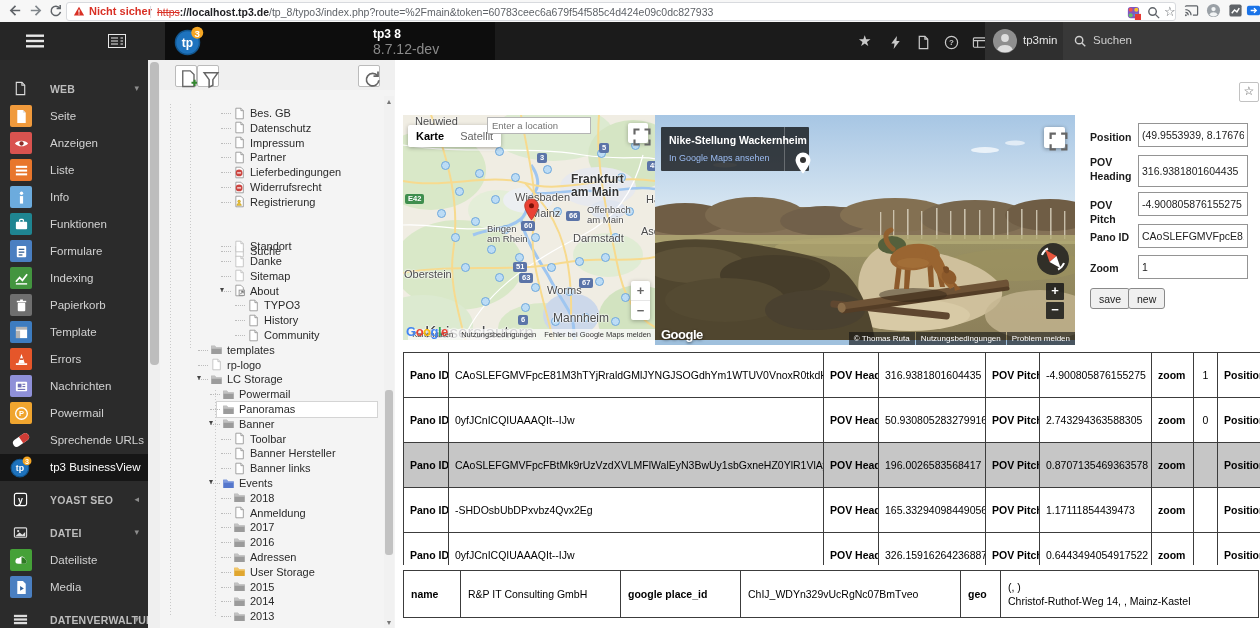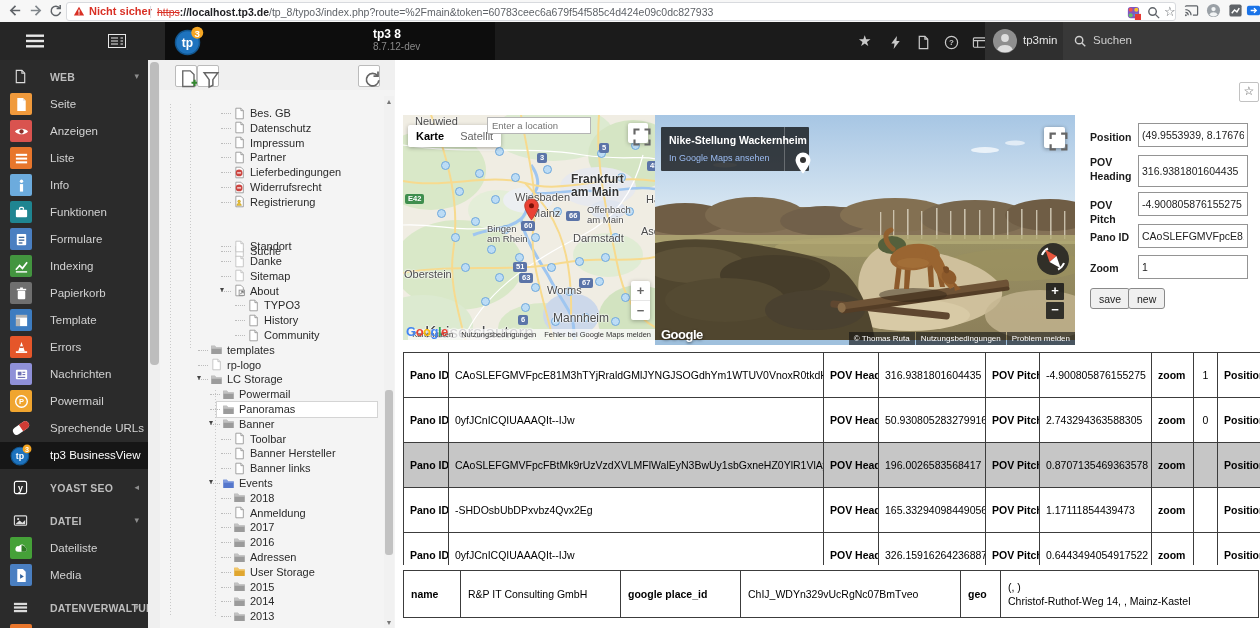--- a/index.html
+++ b/index.html
@@ -20,31 +20,31 @@
   #url-text{position:absolute;left:90px;top:2.5px;font-size:10.5px;white-space:nowrap;color:#5f6368;}
   #url-text .proto{color:#d93025;text-decoration:line-through;}
   #url-text .host{color:#202124;font-weight:bold;}
 
   
   #typo3-bar{left:0;top:22px;width:1260px;height:38px;background:#1b1b1b;}
   #tb-left{position:absolute;left:0;top:0;width:165px;height:38px;background:#262626;}
   #tb-logoblock{position:absolute;left:165px;top:0;width:330px;height:38px;background:#0d0d0d;}
   .tbico{position:absolute;top:12px;width:18px;height:14px;}
   #tb-title{position:absolute;left:208px;top:5px;font-size:12px;font-weight:bold;color:#fff;}
-  #tb-version{position:absolute;left:208px;top:19px;font-size:10px;color:#8a8a8a;}
+  #tb-version{position:absolute;left:208px;top:19px;font-size:14px;color:#8a8a8a;}
   .tbricon{position:absolute;top:13px;width:15px;height:15px;}
   #tb-user{position:absolute;left:985px;top:0;width:78px;height:38px;background:#2f2f2f;}
   #tb-username{position:absolute;left:38px;top:12px;font-size:11.5px;color:#e6e6e6;}
   #tb-search{position:absolute;left:1063px;top:0;width:197px;height:38px;background:#383838;}
   #tb-search-label{position:absolute;left:30px;top:12px;font-size:11.5px;color:#cfcfcf;}
 
   
   #module-menu{left:0;top:60px;width:148px;height:568px;background:#2b2b2b;overflow:hidden;}
   .mm-head{position:relative;height:27px;margin-top:6px;cursor:pointer;}
-  .mm-head:first-child{margin-top:4px;}
+  .mm-head:first-child{margin-top:16px;}
   .mm-hicon{position:absolute;left:13px;top:5px;width:15px;height:15px;}
   .mm-hlabel{position:absolute;left:50px;top:7px;font-size:10.5px;font-weight:bold;color:#bdbdbd;letter-spacing:.2px;white-space:nowrap;}
   .mm-chev{position:absolute;right:9px;top:7px;font-size:9px;color:#8d8d8d;}
   .mm-item{position:relative;height:27px;cursor:pointer;}
   .mm-item.active{background:#161616;}
   .mm-tile{position:absolute;left:10px;top:2px;width:22px;height:22px;border-radius:2px;}
   .mm-tile svg{width:15px;height:15px;margin:3.5px;}
   .mm-tile.notile svg{width:22px;height:22px;margin:0;}
   .mm-label{position:absolute;left:50px;top:7px;font-size:11.5px;color:#d2d2d2;white-space:nowrap;}
   .mm-item.active .mm-label{color:#fff;}

